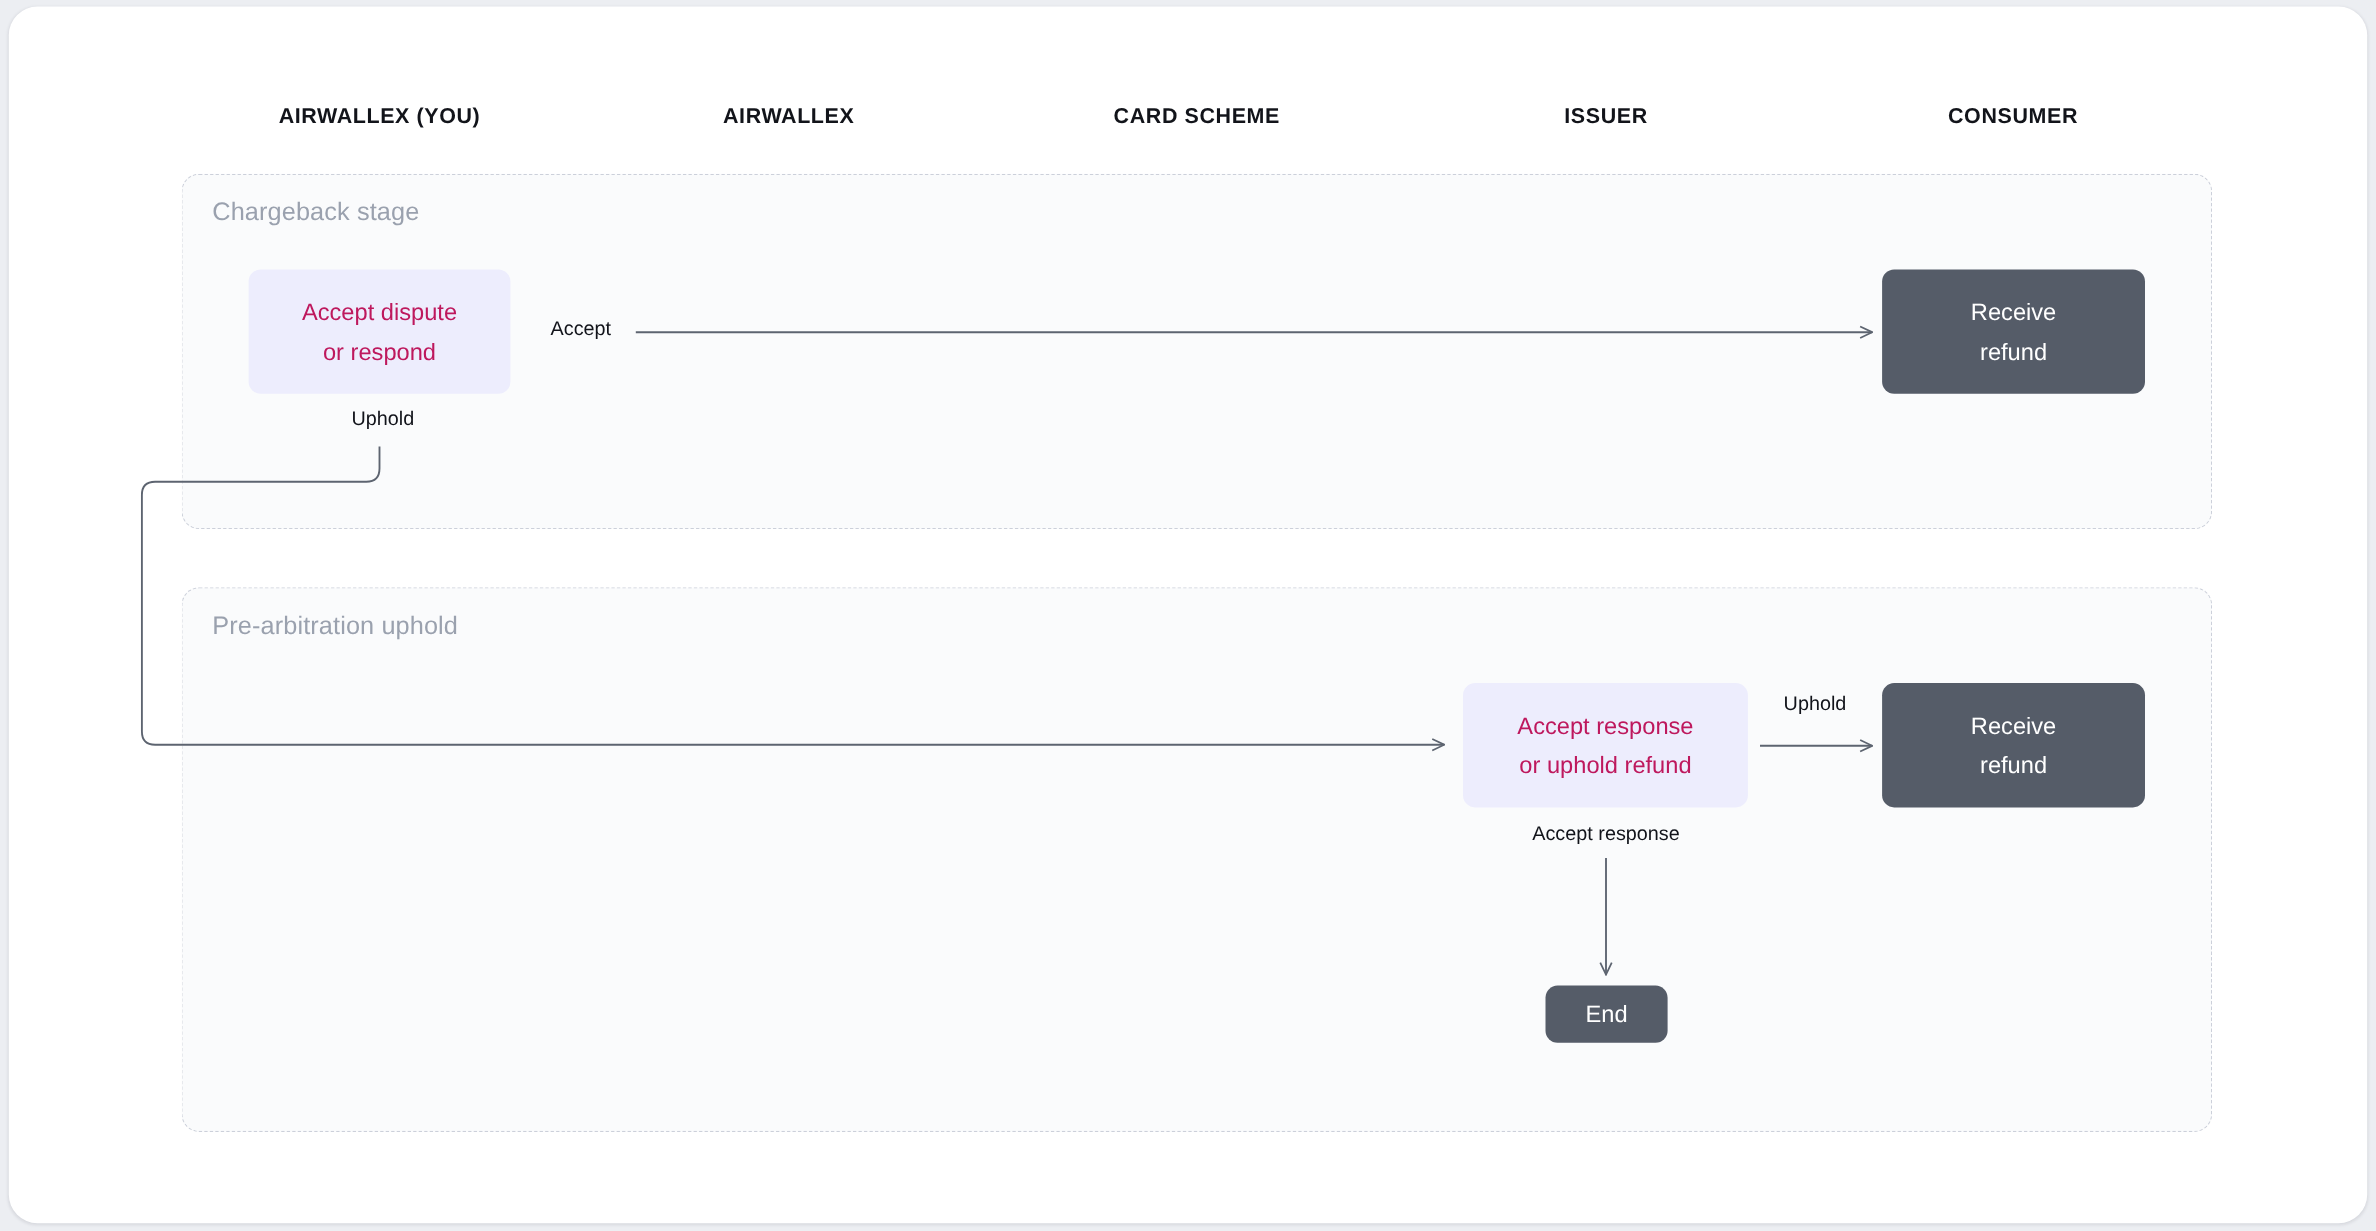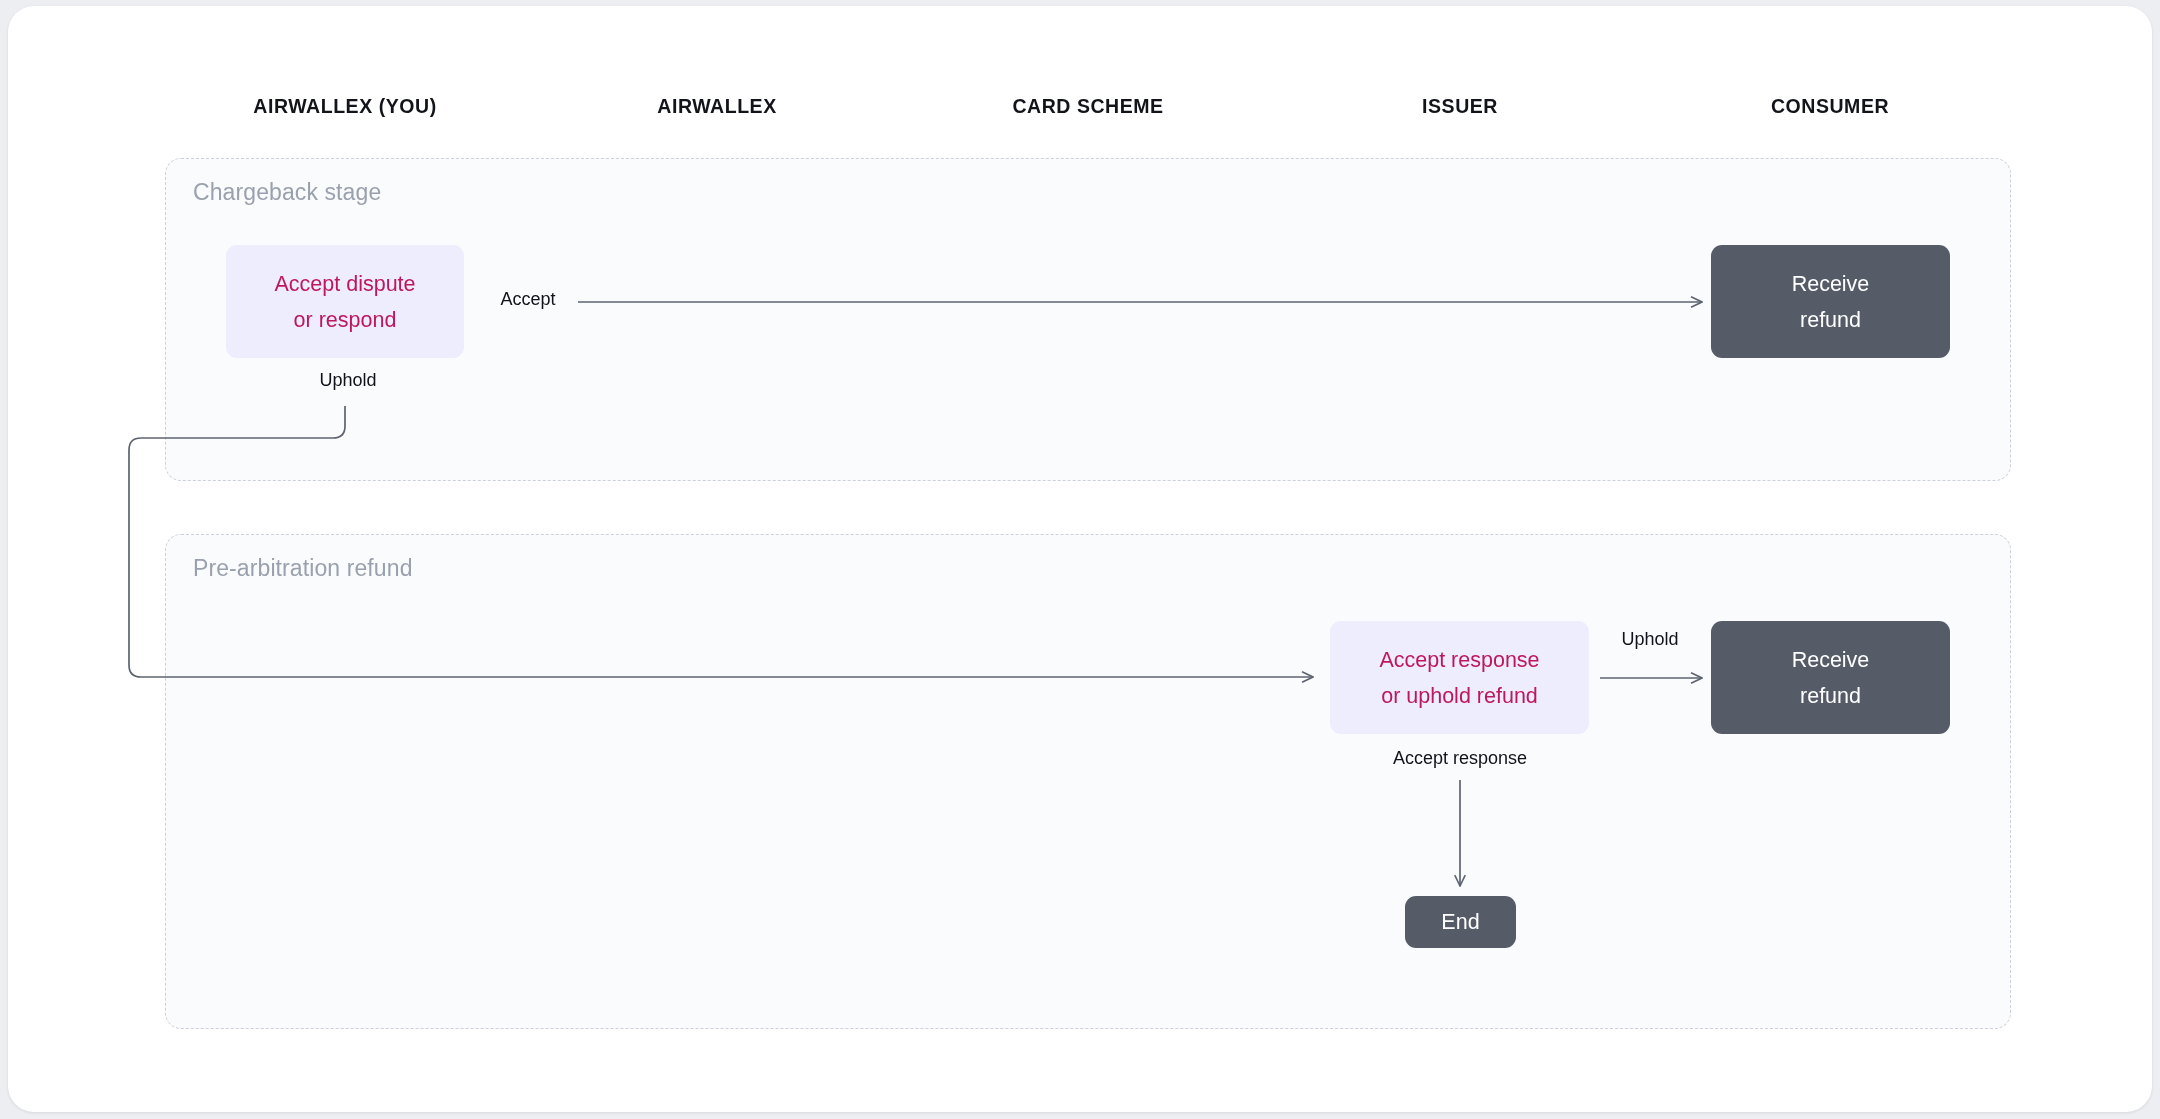--- a/index.html
+++ b/index.html
@@ -128,21 +128,21 @@
   <div class="col-header" style="left:1080px">CARD SCHEME</div>
 
   <div class="col-header" style="left:1452px">ISSUER</div>
   <div class="col-header" style="left:1822px">CONSUMER</div>
 
   <div class="stage" id="stage-chargeback">
     <div class="stage-label">Chargeback stage</div>
   </div>
 
   <div class="stage" id="stage-prearb">
-    <div class="stage-label">Pre-arbitration refund</div>
+    <div class="stage-label">Pre-arbitration uphold</div>
   </div>
 
   <svg id="edges" viewBox="0 0 2144 1106" xmlns="http://www.w3.org/2000/svg">
     <defs>
       <marker id="arrowhead" viewBox="0 0 10 10" refX="9.2" refY="5" markerWidth="7.5" markerHeight="7.5" orient="auto-start-reverse">
         <path d="M 0.6 0.9 L 9.2 5 L 0.6 9.1" fill="none" stroke="#5d6470" stroke-width="1.25"></path>
       </marker>
     </defs>
 
     <path class="edge-path" d="M 570 296 L 1694 296" marker-end="url(#arrowhead)"></path>

